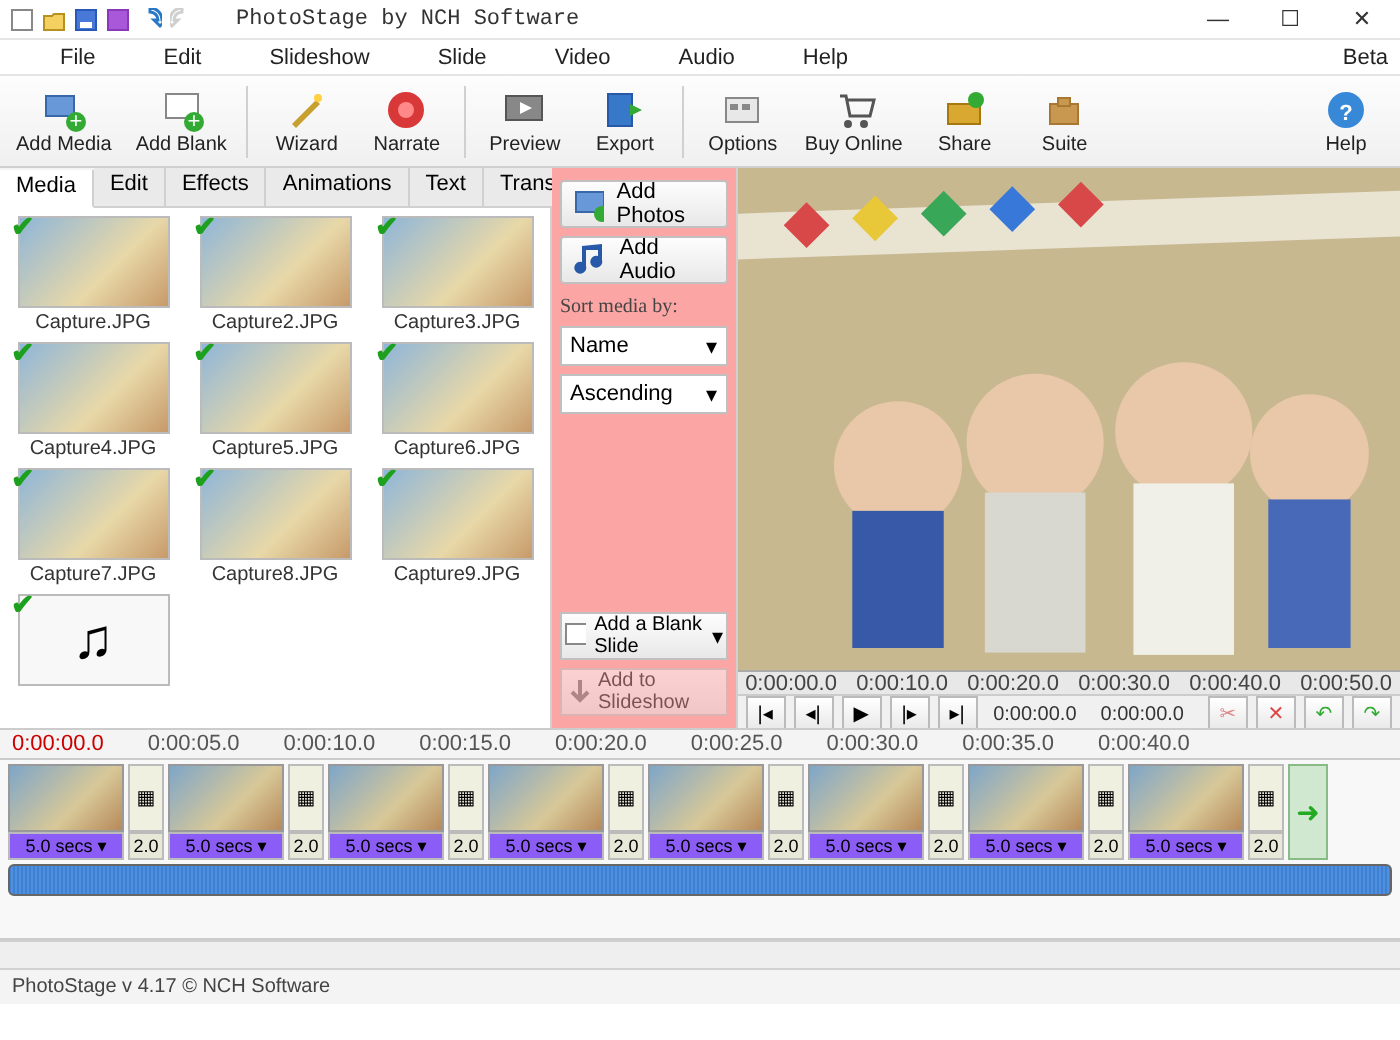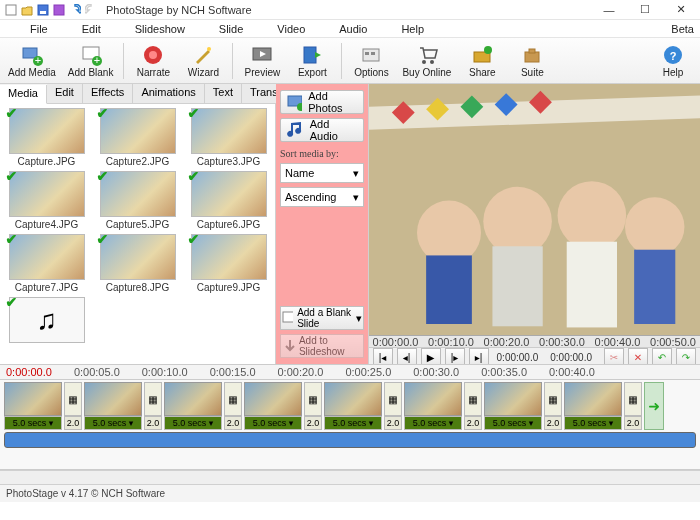--- a/index.html
+++ b/index.html
@@ -1,20 +1,20 @@
 <!DOCTYPE html>
 <html><head>
 <meta charset="utf-8">
 <style>
 * { margin: 0; padding: 0; box-sizing: border-box; font-family: "Segoe UI", Tahoma, sans-serif; font-size: 11px; }
 body { background: #fff; width: 700px; height: 520px; overflow: hidden; display: flex; flex-direction: column; }
 .titlebar { height: 20px; background: #fff; display: flex; align-items: center; padding: 0 4px; border-bottom: 1px solid #e5e5e5; }
 .titlebar .qa { display: flex; gap: 2px; }
 .titlebar .qa span { width: 14px; height: 14px; display: inline-flex; align-items: center; justify-content: center; }
-.titlebar .title { margin-left: 8px; color: #333; }
+.titlebar .title { margin-left: 20px; color: #333; font-family: Liberation Mono, monospace; }
 .titlebar .winbtns { margin-left: auto; display: flex; gap: 6px; }
 .titlebar .winbtns span { width: 30px; height: 18px; display: inline-flex; align-items: center; justify-content: center; color: #333; }
 .menubar { height: 18px; display: flex; align-items: center; gap: 10px; padding: 0 6px; border-bottom: 1px solid #e5e5e5; }
 .menubar span { color: #222; padding-left: 24px; }
 .toolbar { height: 46px; display: flex; align-items: center; padding: 2px 4px; border-bottom: 1px solid #d0d0d0; background: linear-gradient(#fdfdfd,#f0f0f0); gap: 4px; }
 .tbtn { display: flex; flex-direction: column; align-items: center; justify-content: center; min-width: 46px; height: 42px; padding: 0 4px; color: #222; }
 .tbtn .ticon { width: 22px; height: 22px; display: flex; align-items: center; justify-content: center; }
 .tbtn .tlabel { font-size: 10px; margin-top: 1px; }
 .tsep { width: 1px; height: 36px; background: #d0d0d0; margin: 0 2px; }
 .mid { display: flex; height: 280px; }
@@ -39,21 +39,21 @@
 .timescale { height: 12px; background: #e8e8e8; display: flex; align-items: center; justify-content: space-between; padding: 0 4px; font-size: 9px; color: #444; border-top: 1px solid #aaa; }
 .pctrls { height: 26px; background: #f0f0f0; display: flex; align-items: center; padding: 0 4px; gap: 4px; border-top: 1px solid #ccc; }
 .pbtn { width: 20px; height: 18px; border: 1px solid #bbb; background: linear-gradient(#fff,#e8e8e8); display: flex; align-items: center; justify-content: center; font-size: 10px; }
 .ptime { font-size: 10px; color: #333; margin: 0 4px; }
 .ruler { height: 16px; background: #f4f4f4; border-top: 1px solid #ccc; border-bottom: 1px solid #ccc; display: flex; align-items: center; font-size: 9px; color: #555; padding: 0 6px; gap: 22px; overflow: hidden; }
 .ruler span:first-child { color: #c00; }
 .tl { height: 90px; background: #f8f8f8; border-bottom: 1px solid #ccc; display: flex; flex-direction: column; padding: 2px 4px; }
 .tlrow { display: flex; gap: 2px; align-items: center; }
 .clip { width: 58px; display: flex; flex-direction: column; }
 .clip .cimg { width: 58px; height: 34px; background: linear-gradient(135deg,#7fa6c8,#d8c898 60%,#b78a5a); border: 1px solid #999; }
-.clip .cdur { height: 14px; background: #4d7c0f; border: 1px solid #bbb; font-size: 9px; display: flex; align-items: center; justify-content: center; }
+.clip .cdur { height: 14px; background: #8b5cf6; border: 1px solid #bbb; font-size: 9px; display: flex; align-items: center; justify-content: center; }
 .trans { width: 18px; display: flex; flex-direction: column; align-items: center; }
 .trans .ticon2 { width: 18px; height: 34px; background: #f0f0e0; border: 1px solid #bbb; display: flex; align-items: center; justify-content: center; font-size: 10px; }
 .trans .tdur { width: 18px; height: 14px; background: #e8e8d8; border: 1px solid #bbb; font-size: 9px; display: flex; align-items: center; justify-content: center; }
 .tlend { width: 20px; height: 48px; background: #d0e8d0; border: 1px solid #8b8; display: flex; align-items: center; justify-content: center; color: #2a2; font-size: 14px; }
 .audiotrack { height: 16px; background: repeating-linear-gradient(90deg,#3878c8 0,#5898e8 1px,#3878c8 2px); border: 1px solid #666; margin-top: 2px; border-radius: 3px; }
 .scroll { height: 14px; background: #efefef; border-top: 1px solid #d0d0d0; }
 .status { height: 18px; background: #f4f4f4; border-top: 1px solid #d0d0d0; display: flex; align-items: center; padding: 0 6px; font-size: 10px; color: #444; }
 svg { display: block; }
 </style>
 </head>
@@ -130,34 +130,34 @@
           <circle cx="17" cy="17" r="5" fill="#3a3"></circle>
           <text x="17" y="20" fill="#fff" font-size="10" text-anchor="middle">+</text>
         </svg>
       </div>
       <span class="tlabel">Add Blank</span>
     </div>
   <div class="tsep"></div>
   <div class="tbtn">
       <div class="ticon">
         <svg width="22" height="22">
+          <path d="M4 18L16 6l2 2L6 20z" fill="#c8a030"></path>
+          <circle cx="17" cy="5" r="2" fill="#ffd040"></circle>
+        </svg>
+      </div>
+      <span class="tlabel">Wizard</span>
+    </div>
+  <div class="tbtn">
+      <div class="ticon">
+        <svg width="22" height="22">
           <circle cx="11" cy="11" r="9" fill="#d83838"></circle>
           <circle cx="11" cy="11" r="4" fill="#f88"></circle>
         </svg>
       </div>
       <span class="tlabel">Narrate</span>
-    </div>
-  <div class="tbtn">
-      <div class="ticon">
-        <svg width="22" height="22">
-          <path d="M4 18L16 6l2 2L6 20z" fill="#c8a030"></path>
-          <circle cx="17" cy="5" r="2" fill="#ffd040"></circle>
-        </svg>
-      </div>
-      <span class="tlabel">Wizard</span>
     </div>
   <div class="tsep"></div>
   <div class="tbtn">
       <div class="ticon">
         <svg width="22" height="22">
           <rect x="2" y="4" width="18" height="12" fill="#888" stroke="#555"></rect>
           <path d="M9 7l6 3-6 3z" fill="#fff"></path>
         </svg>
       </div>
       <span class="tlabel">Preview</span>

